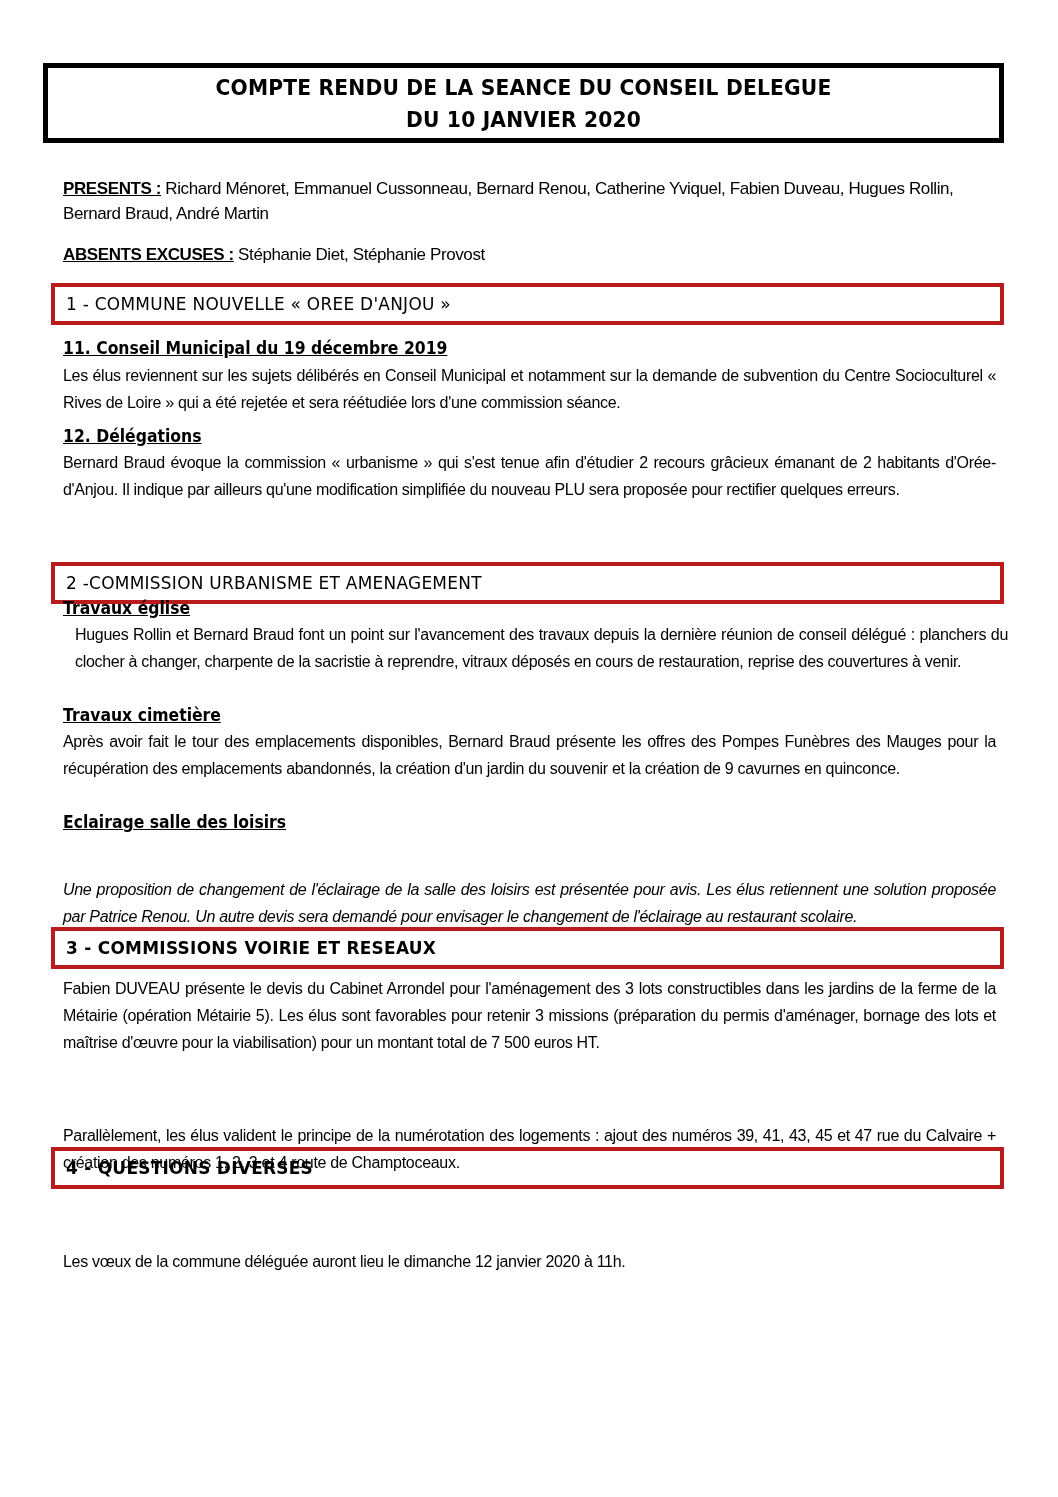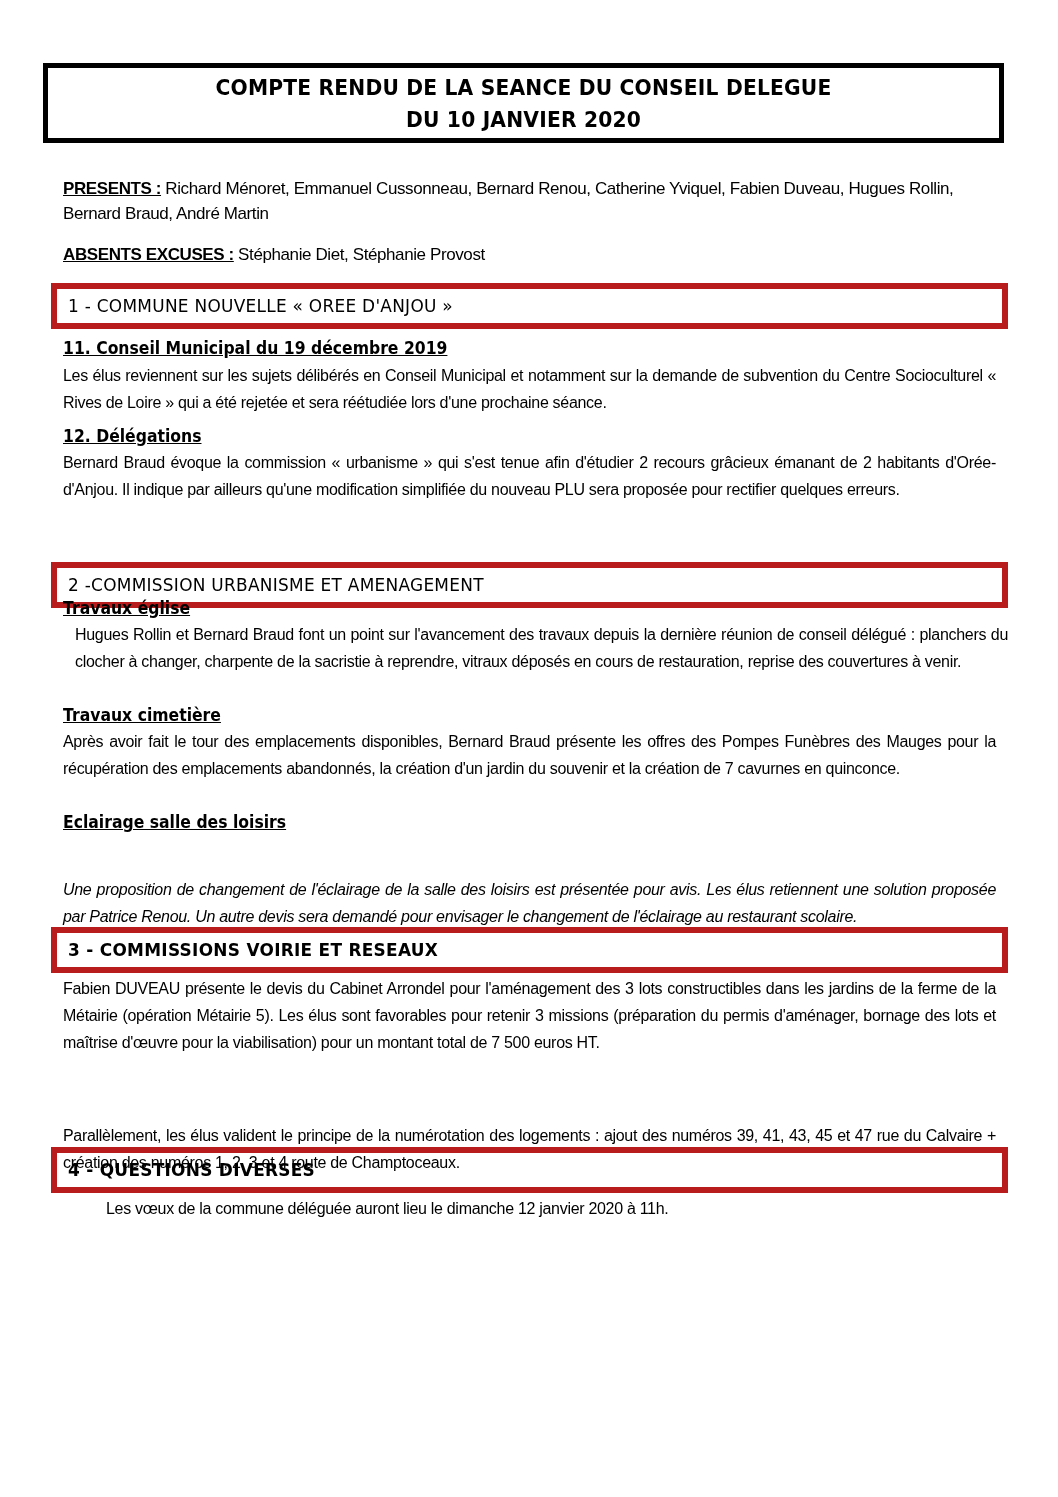--- a/index.html
+++ b/index.html
@@ -18,21 +18,21 @@
   }
   .title-line.l1 { margin-top:4px; }
 
   .attendance { position:absolute; left:63px; font-family:"Liberation Sans", sans-serif; font-size:17px; line-height:25px; letter-spacing:-0.4px; }
   .attendance .label { font-weight:bold; text-decoration:underline; }
   .present { top:176px; width:940px; }
   .absent { top:242px; width:940px; }
 
   .section-box {
     position:absolute; left:51px; width:945px; height:34px;
-    border:6px solid #b91c1c;
+    border:4px solid #b91c1c;
   }
   .section-title {
     position:absolute; left:11px; top:4px;
     font-family:"DejaVu Sans", sans-serif; font-size:18px; line-height:26px;
     transform-origin:left center; transform:scaleX(0.94);
     letter-spacing:0.3px; white-space:nowrap;
   }
   .section-title.bold { font-weight:bold; }
 
   .subhead {
@@ -61,38 +61,38 @@
     <span class="label">ABSENTS EXCUSES :</span><span> Stéphanie Diet, Stéphanie Provost</span>
   </div>
   <div class="attendance present">
     <span class="label">PRESENTS :</span><span> Richard Ménoret, Emmanuel Cussonneau, Bernard Renou, Catherine Yviquel, Fabien Duveau, Hugues Rollin, Bernard Braud, André Martin</span>
   </div>
 
   <div class="section-box" style="top:283px;">
     <div class="section-title">1 - COMMUNE NOUVELLE « OREE D'ANJOU »</div>
   </div>
   <div class="subhead" style="top:336px;">11. Conseil Municipal du 19 décembre 2019</div>
-  <div class="para" style="top:362px;">Les élus reviennent sur les sujets délibérés en Conseil Municipal et notamment sur la demande de subvention du Centre Socioculturel « Rives de Loire » qui a été rejetée et sera réétudiée lors d'une prochaine séance.</div>
+  <div class="para" style="top:362px;">Les élus reviennent sur les sujets délibérés en Conseil Municipal et notamment sur la demande de subvention du Centre Socioculturel « Rives de Loire » qui a été rejetée et sera réétudiée lors d'une commission séance.</div>
   <div class="subhead" style="top:424px;">12. Délégations</div>
   <div class="para" style="top:449px;">Bernard Braud évoque la commission « urbanisme » qui s'est tenue afin d'étudier 2 recours grâcieux émanant de 2 habitants d'Orée-d'Anjou. Il indique par ailleurs qu'une modification simplifiée du nouveau PLU sera proposée pour rectifier quelques erreurs.</div>
 
   <div class="section-box" style="top:542px;margin-top:20px;">
     <div class="section-title">2 -COMMISSION URBANISME ET AMENAGEMENT</div>
   </div>
   <div class="subhead" style="top:596px;">Travaux église</div>
   <div class="para" style="top:621px;margin-left:12px;">Hugues Rollin et Bernard Braud font un point sur l'avancement des travaux depuis la dernière réunion de conseil délégué : planchers du clocher à changer, charpente de la sacristie à reprendre, vitraux déposés en cours de restauration, reprise des couvertures à venir.</div>
   <div class="subhead" style="top:703px;">Travaux cimetière</div>
-  <div class="para" style="top:728px;">Après avoir fait le tour des emplacements disponibles, Bernard Braud présente les offres des Pompes Funèbres des Mauges pour la récupération des emplacements abandonnés, la création d'un jardin du souvenir et la création de 7 cavurnes en quinconce.</div>
+  <div class="para" style="top:728px;">Après avoir fait le tour des emplacements disponibles, Bernard Braud présente les offres des Pompes Funèbres des Mauges pour la récupération des emplacements abandonnés, la création d'un jardin du souvenir et la création de 9 cavurnes en quinconce.</div>
   <div class="subhead" style="top:810px;">Eclairage salle des loisirs</div>
   <div class="para" style="top:876px;font-style:italic;">Une proposition de changement de l'éclairage de la salle des loisirs est présentée pour avis. Les élus retiennent une solution proposée par Patrice Renou. Un autre devis sera demandé pour envisager le changement de l'éclairage au restaurant scolaire.</div>
 
   <div class="section-box" style="top:927px;">
     <div class="section-title bold">3 - COMMISSIONS VOIRIE ET RESEAUX</div>
   </div>
   <div class="para" style="top:975px;">Fabien DUVEAU présente le devis du Cabinet Arrondel pour l'aménagement des 3 lots constructibles dans les jardins de la ferme de la Métairie (opération Métairie 5). Les élus sont favorables pour retenir 3 missions (préparation du permis d'aménager, bornage des lots et maîtrise d'œuvre pour la viabilisation) pour un montant total de 7 500 euros HT.</div>
   <div class="para" style="top:1122px;">Parallèlement, les élus valident le principe de la numérotation des logements : ajout des numéros 39, 41, 43, 45 et 47 rue du Calvaire + création des numéros 1, 2, 3 et 4 route de Champtoceaux.</div>
 
   <div class="section-box" style="top:1147px;text-align:right;">
     <div class="section-title bold">4 - QUESTIONS DIVERSES</div>
   </div>
-  <div class="para" style="top:1195px;margin-left:43px;">Les vœux de la commune déléguée auront lieu le dimanche 12 janvier 2020 à 11h.</div>
+  <div class="para" style="top:1248px;">Les vœux de la commune déléguée auront lieu le dimanche 12 janvier 2020 à 11h.</div>
 
 </div>
 
 </body></html>

